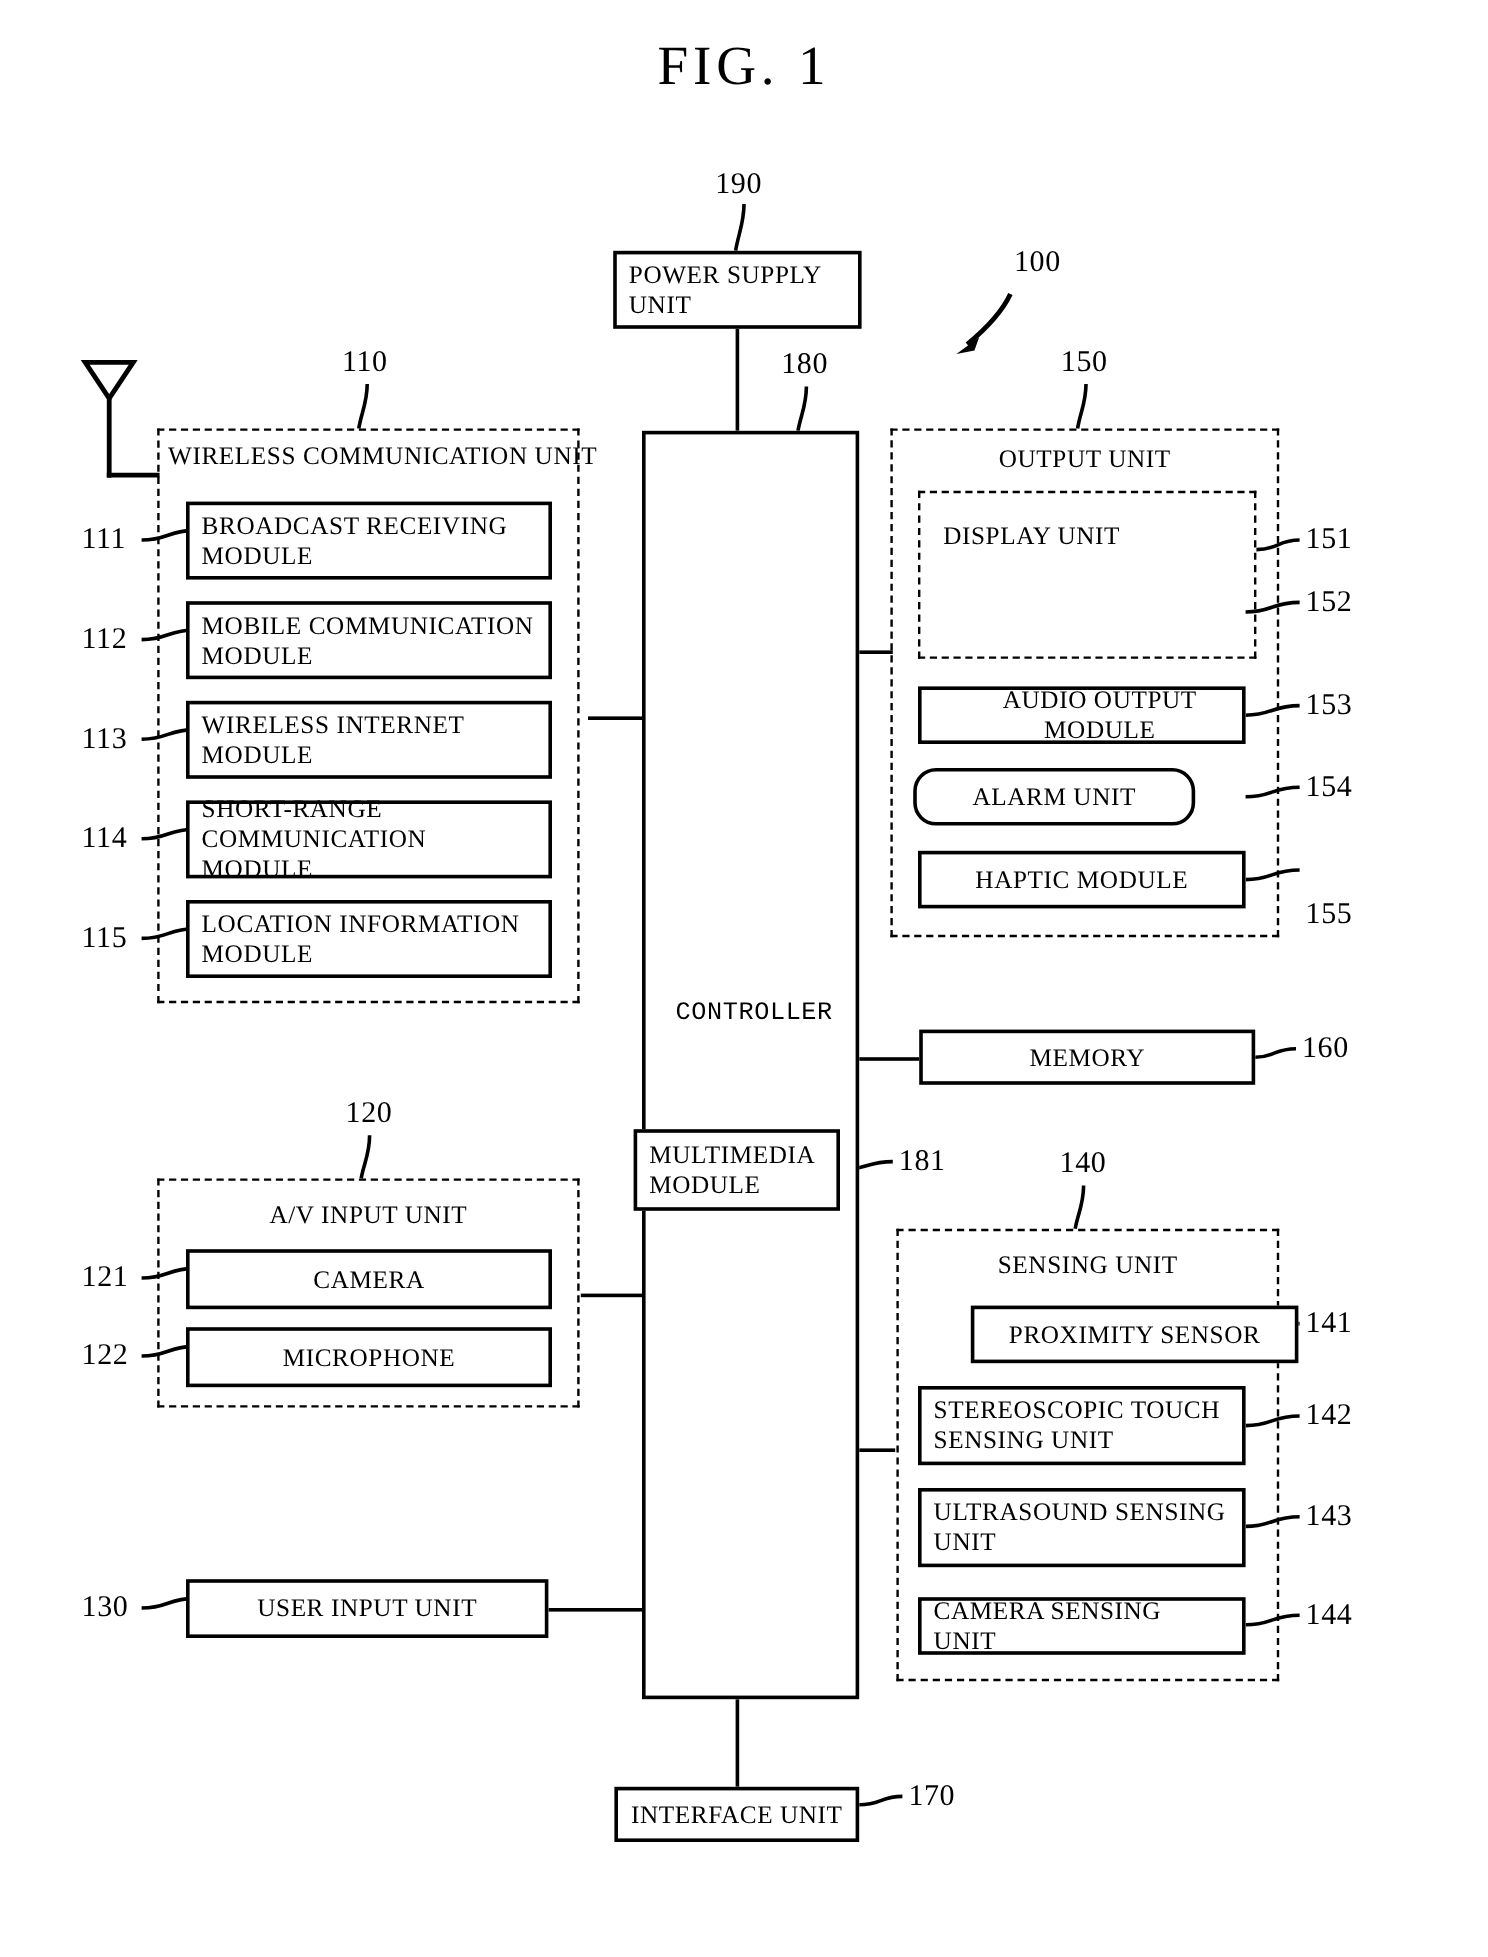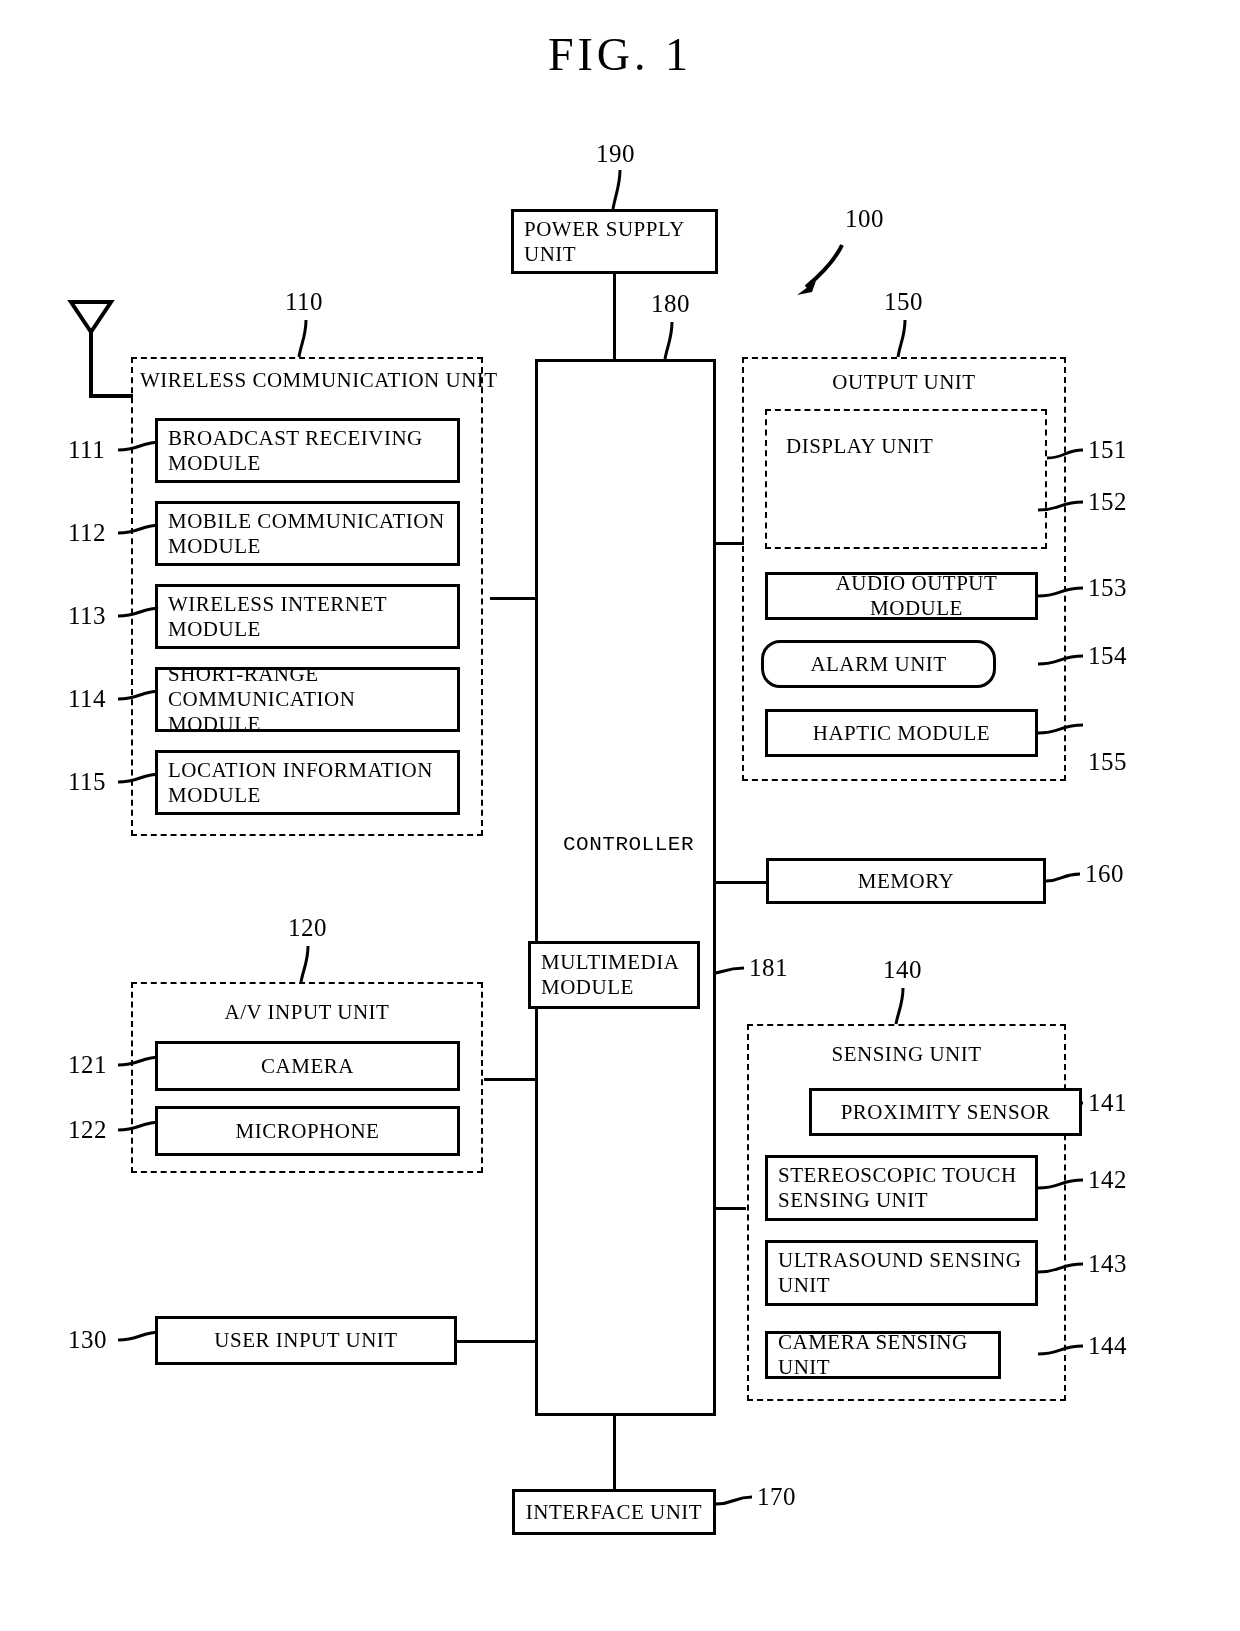--- a/index.html
+++ b/index.html
@@ -259,21 +259,21 @@
 
   <div class="solid-box center" style="left:765px; top:1088px; width:273px; height:48px;margin-left:44px;">
     <span>PROXIMITY SENSOR</span>
   </div>
   <div class="solid-box left" style="left:765px; top:1155px; width:273px; height:66px;">
     <span>STEREOSCOPIC TOUCH SENSING UNIT</span>
   </div>
   <div class="solid-box left" style="left:765px; top:1240px; width:273px; height:66px;">
     <span>ULTRASOUND SENSING UNIT</span>
   </div>
-  <div class="solid-box left" style="left:765px; top:1331px; width:236px; height:48px;">
+  <div class="solid-box left" style="left:765px; top:1331px; width:273px; height:48px;">
     <span>CAMERA SENSING UNIT</span>
   </div>
 
   <div class="solid-box center" style="left:512px; top:1489px; width:204px; height:46px;">
     <span>INTERFACE UNIT</span>
   </div>
 
 </div>
 
 </body></html>

